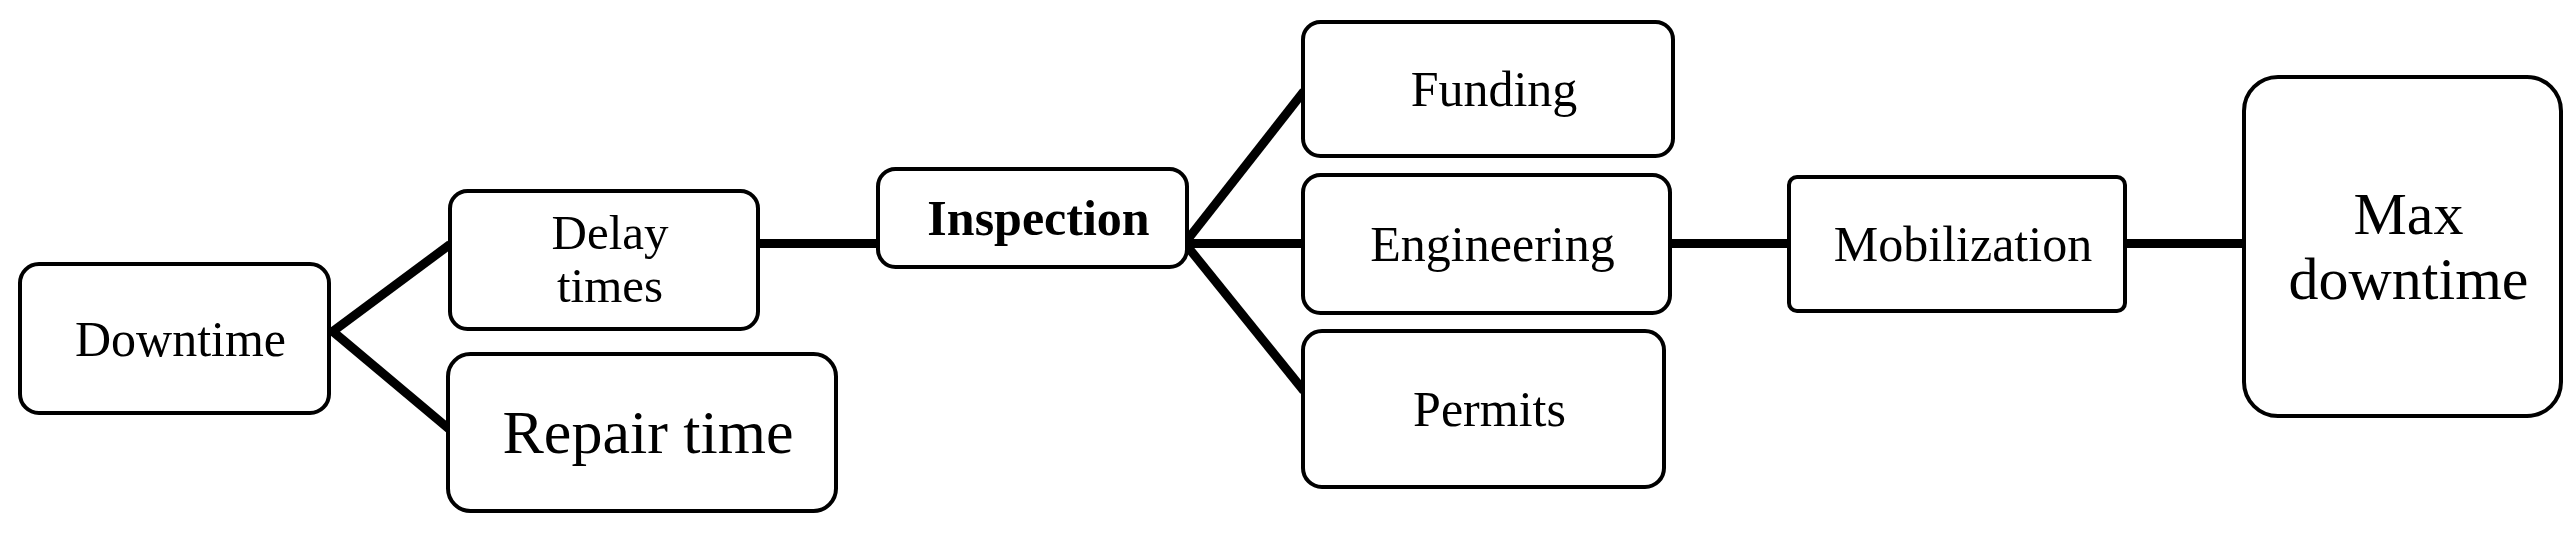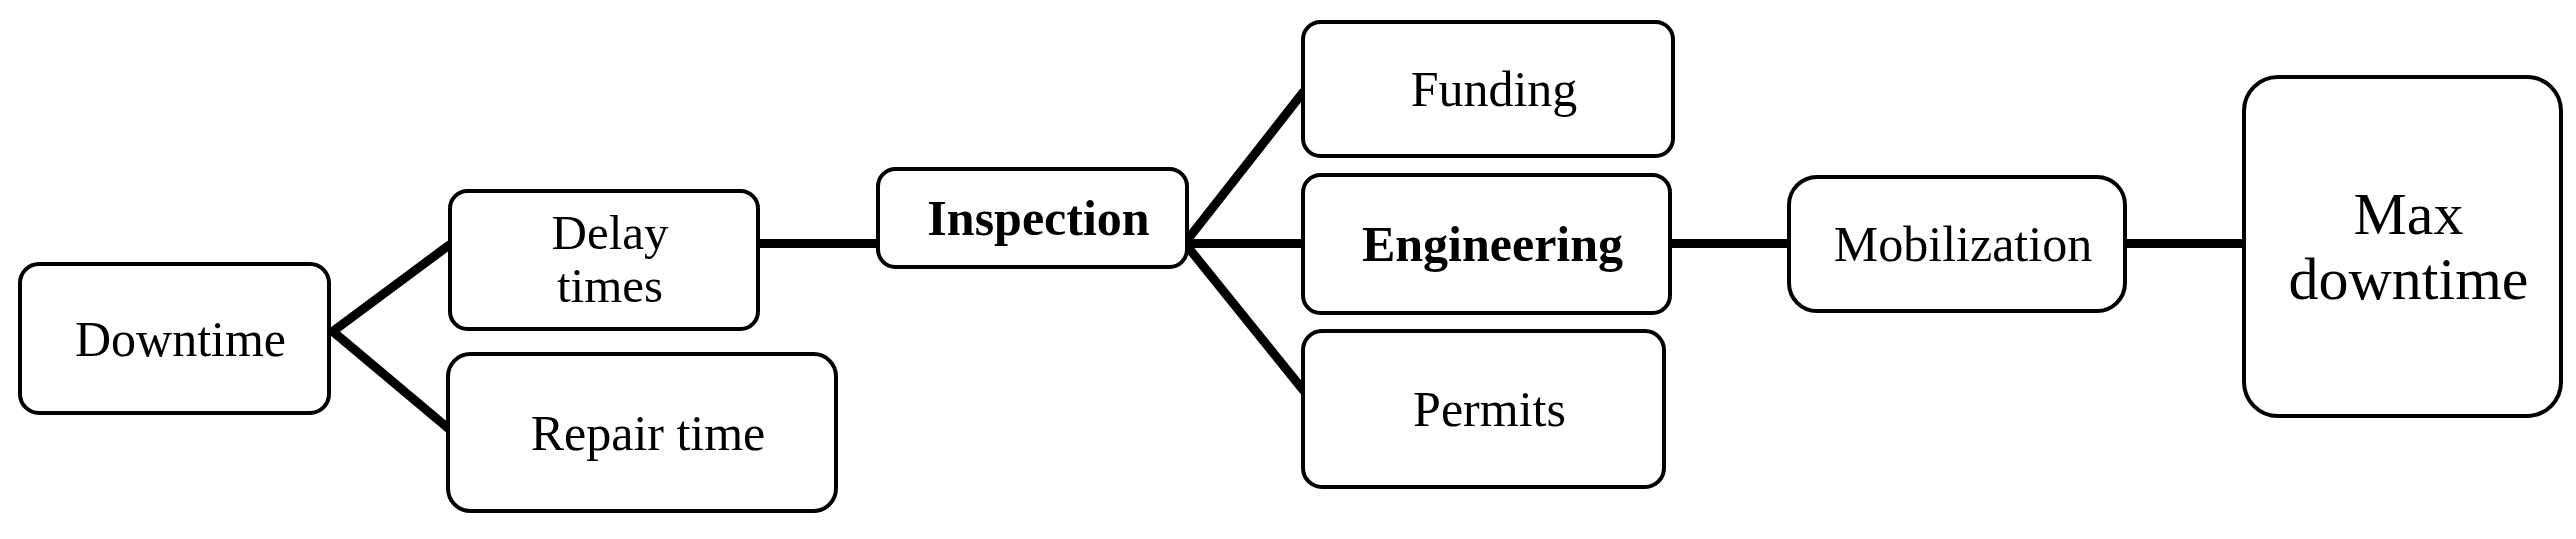--- a/index.html
+++ b/index.html
@@ -41,26 +41,26 @@
     padding-left: 12px;
   }
   .node .node-label {
     display: block;
     padding: 0 8.1px;
     white-space: pre-line;
   }
   
   #node-downtime      { left: 18px;   top: 262px; width: 313px; height: 153px; border-radius: 21px; font-size: 50px; }
   #node-delay-times   { left: 448px;  top: 173px; width: 312px; height: 142px; border-radius: 19.5px; font-size: 49px; margin-top: 16px; }
-  #node-repair-time   { left: 446px;  top: 352px; width: 392px; height: 161px; border-radius: 24.4px; font-size: 50px; }
+  #node-repair-time   { left: 446px;  top: 352px; width: 392px; height: 161px; border-radius: 24.4px; font-size: 62px; }
   #node-inspection    { left: 876px; top: 167px; width: 313px; height: 102px; border-radius: 19.5px; font-size: 50px; font-weight: bold; }
   #node-funding       { left: 1301px; top: 20.3px;  width: 374px; height: 138px; border-radius: 19.5px; font-size: 50px; }
-  #node-engineering   { left: 1301px; top: 173px; width: 371px; height: 142px; border-radius: 19.5px; font-size: 50px; font-weight: bold; }
+  #node-engineering   { left: 1301px; top: 173px; width: 371px; height: 142px; border-radius: 19.5px; font-size: 50px; }
   #node-permits       { left: 1301px; top: 329px; width: 365px; height: 160px; border-radius: 21px; font-size: 50px; }
-  #node-mobilization  { left: 1787px; top: 175px; width: 340px; height: 138px; border-radius: 30px; font-size: 50px; }
+  #node-mobilization  { left: 1787px; top: 175px; width: 340px; height: 138px; border-radius: 10px; font-size: 50px; }
   #node-max-downtime  { left: 2242px; top: 75px;  width: 321px; height: 343px; border-radius: 36px; font-size: 60px; }
 </style>
 </head>
 <body>
 
 <div id="diagram-canvas">
 
   <svg id="edge-layer" viewBox="0 0 3165 663" width="2576" height="540" xmlns="http://www.w3.org/2000/svg" aria-hidden="true">
     <g stroke="#000000" stroke-width="11" stroke-linecap="butt" fill="none">
 

